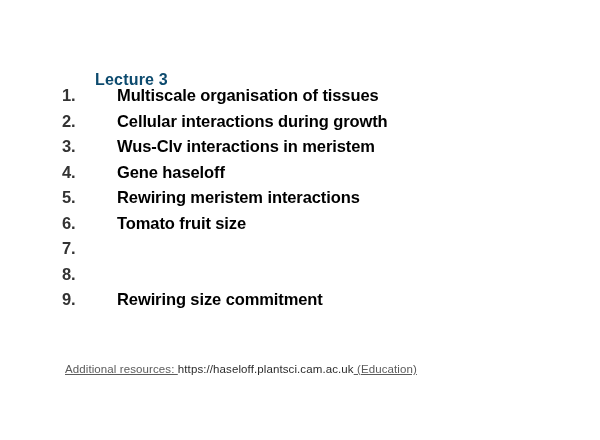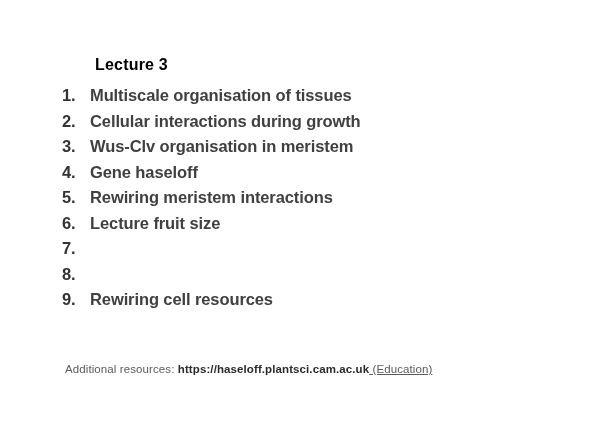--- a/index.html
+++ b/index.html
@@ -19,24 +19,24 @@
   .slide {
     position: absolute;
     inset: 0;
     background: #ffffff;
   }
 
   
   .slide-heading {
     position: absolute;
     left: 95px;
-    top: 56px;
+    top: 71px;
     font-size: 16px;
     font-weight: bold;
-    color: #000000;
+    color: #0c4a6e;
     letter-spacing: 0.2px;
     white-space: nowrap;
   }
 
   
   .topic-list {
     position: absolute;
     left: 62px;
     top: 86px;
     margin: 0;
@@ -53,39 +53,41 @@
     letter-spacing: -0.1px;
     white-space: nowrap;
   }
   .topic-number {
     width: 28px;
     flex: 0 0 28px;
     color: #333333;
     font-weight: bold;
   }
   .topic-label {
-    color: #404040;
+    color: #000000;
+    margin-left: 27px;
   }
 
   
   .footer-note {
     position: absolute;
     left: 65px;
     top: 363px;
     font-size: 11.5px;
     color: #5b5b5b;
     letter-spacing: 0.1px;
     white-space: nowrap;
   }
   .footer-prefix {
     font-weight: normal;
     color: #5b5b5b;
+    text-decoration: underline;
   }
   .footer-url {
-    font-weight: bold;
+    font-weight: normal;
     color: #2b2b2b;
   }
   .footer-suffix {
     font-weight: normal;
     color: #5b5b5b;
     text-decoration: underline;
   }
 </style>
 </head>
 <body>
@@ -98,43 +100,43 @@
     <li class="topic-item">
       <span class="topic-number">1.</span>
       <span class="topic-label">Multiscale organisation of tissues</span>
     </li>
     <li class="topic-item">
       <span class="topic-number">2.</span>
       <span class="topic-label">Cellular interactions during growth</span>
     </li>
     <li class="topic-item">
       <span class="topic-number">3.</span>
-      <span class="topic-label">Wus-Clv organisation in meristem</span>
+      <span class="topic-label">Wus-Clv interactions in meristem</span>
     </li>
     <li class="topic-item">
       <span class="topic-number">4.</span>
       <span class="topic-label">Gene haseloff</span>
     </li>
     <li class="topic-item">
       <span class="topic-number">5.</span>
       <span class="topic-label">Rewiring meristem interactions</span>
     </li>
     <li class="topic-item">
       <span class="topic-number">6.</span>
-      <span class="topic-label">Lecture fruit size</span>
+      <span class="topic-label">Tomato fruit size</span>
     </li>
     <li class="topic-item">
       <span class="topic-number">7.</span>
     </li>
     <li class="topic-item">
       <span class="topic-number">8.</span>
     </li>
     <li class="topic-item">
       <span class="topic-number">9.</span>
-      <span class="topic-label">Rewiring cell resources</span>
+      <span class="topic-label">Rewiring size commitment</span>
     </li>
   </ol>
 
   <div class="footer-note">
     <span class="footer-prefix">Additional resources: </span><span class="footer-url">https://haseloff.plantsci.cam.ac.uk</span><span class="footer-suffix"> (Education)</span>
   </div>
 
 </div>
 
 </body></html>

